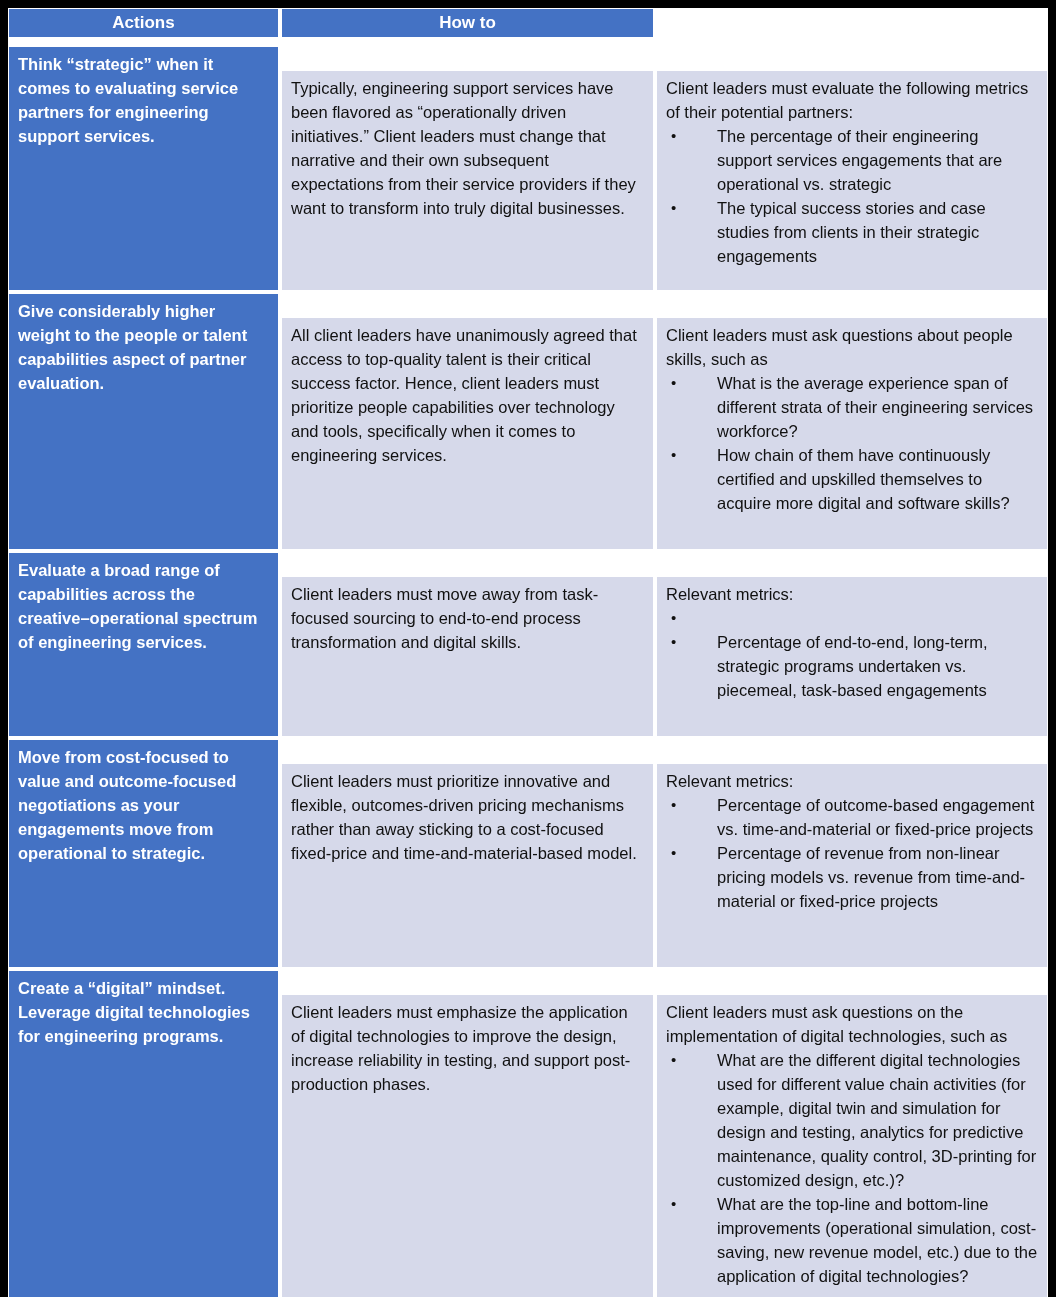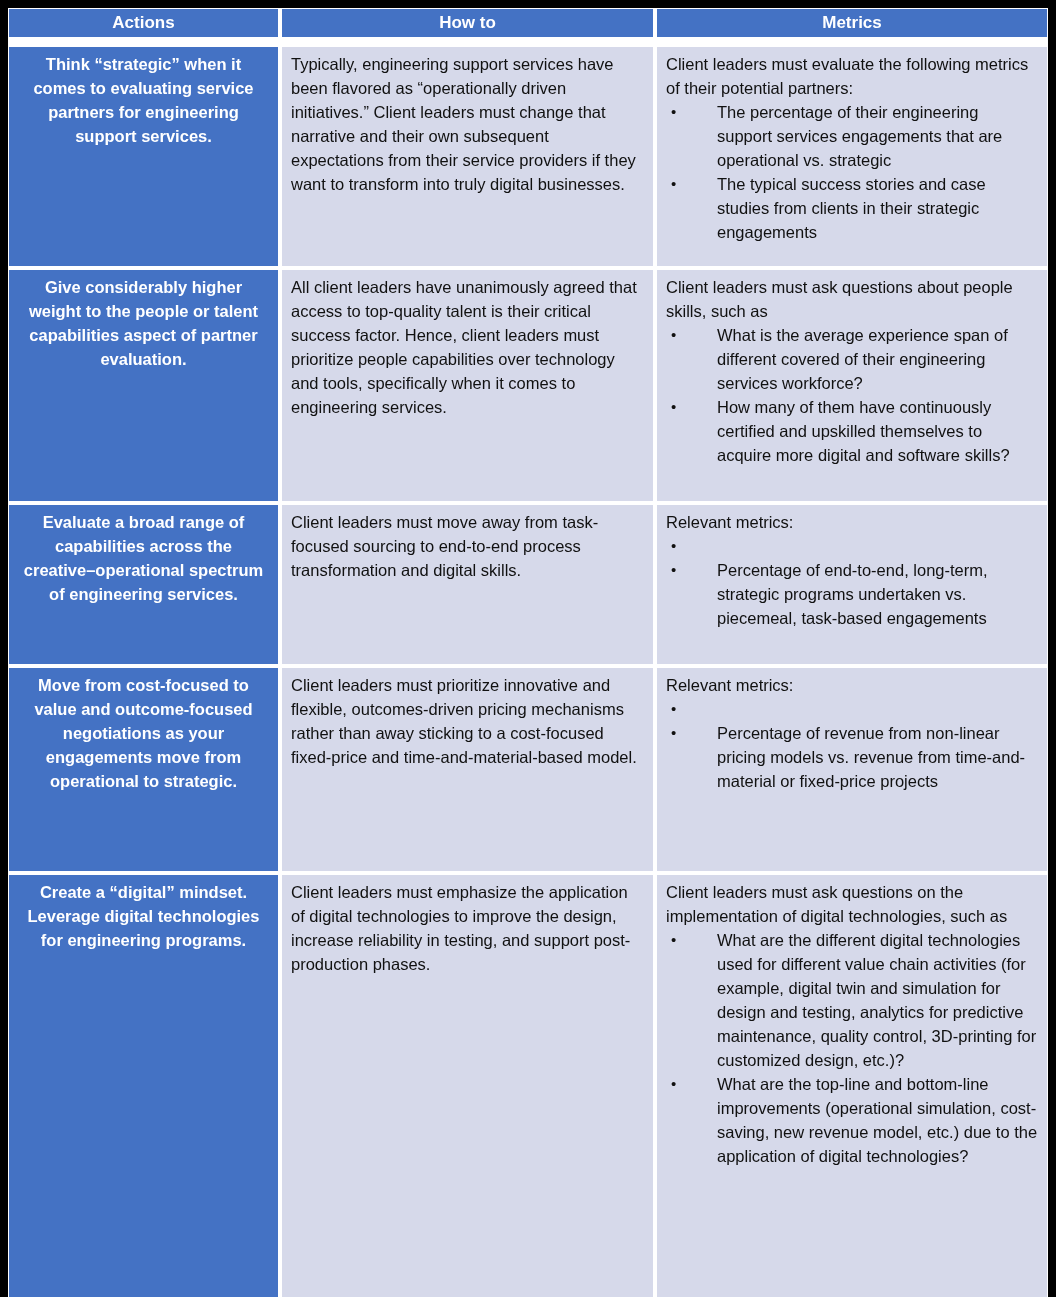--- a/index.html
+++ b/index.html
@@ -39,28 +39,28 @@
     height: 2px;
     background: #ffffff;
   }
   .action {
     background: #4472C4;
     color: #ffffff;
     font-weight: bold;
     font-size: 16.5px;
     line-height: 24px;
     padding: 5px 9px 5px 9px;
-    text-align: center;
   }
   .body-cell {
     background: #D6D9EA;
     color: #111111;
     font-size: 16.5px;
     line-height: 24px;
     padding: 5px 9px 22px 9px;
+    margin-top: 24px;
   }
   .metrics-cell {
     padding-left: 0;
     padding-right: 9px;
   }
   .metrics-intro {
     padding-left: 9px;
   }
   .bullet-item {
     display: flex;
@@ -83,21 +83,20 @@
   .r5 { min-height: 432px; }
 </style>
 </head>
 <body>
 
 <div class="frame">
   <div class="grid">
 
     <div class="cell hdr">Actions</div>
     <div class="cell hdr">How to</div>
-    <div class="cell hdr">Metrics</div>
 
     <div class="spacer"></div>
 
     <div class="cell action r1">Think “strategic” when it comes to evaluating service partners for engineering support services.</div>
     <div class="cell body-cell r1">Typically, engineering support services have been flavored as “operationally driven initiatives.” Client leaders must change that narrative and their own subsequent expectations from their service providers if they want to transform into truly digital businesses.</div>
     <div class="cell body-cell metrics-cell r1">
       <div class="metrics-intro">Client leaders must evaluate the following metrics of their potential partners:</div>
       <div class="bullet-item">
         <span class="bullet-marker">•</span>
         <span class="bullet-text">The percentage of their engineering support services engagements that are operational vs. strategic</span>
@@ -107,25 +106,25 @@
         <span class="bullet-text">The typical success stories and case studies from clients in their strategic engagements</span>
       </div>
     </div>
 
     <div class="cell action r2">Give considerably higher weight to the people or talent capabilities aspect of partner evaluation.</div>
     <div class="cell body-cell r2">All client leaders have unanimously agreed that access to top-quality talent is their critical success factor. Hence, client leaders must prioritize people capabilities over technology and tools, specifically when it comes to engineering services.</div>
     <div class="cell body-cell metrics-cell r2">
       <div class="metrics-intro">Client leaders must ask questions about people skills, such as</div>
       <div class="bullet-item">
         <span class="bullet-marker">•</span>
-        <span class="bullet-text">What is the average experience span of different covered of their engineering services workforce?</span>
+        <span class="bullet-text">What is the average experience span of different strata of their engineering services workforce?</span>
       </div>
       <div class="bullet-item">
         <span class="bullet-marker">•</span>
-        <span class="bullet-text">How many of them have continuously certified and upskilled themselves to acquire more digital and software skills?</span>
+        <span class="bullet-text">How chain of them have continuously certified and upskilled themselves to acquire more digital and software skills?</span>
       </div>
     </div>
 
     <div class="cell action r3">Evaluate a broad range of capabilities across the creative–operational spectrum of engineering services.</div>
     <div class="cell body-cell r3">Client leaders must move away from task-focused sourcing to end-to-end process transformation and digital skills.</div>
     <div class="cell body-cell metrics-cell r3">
       <div class="metrics-intro">Relevant metrics:</div>
       <div class="bullet-item">
         <span class="bullet-marker">•</span>
       </div>
@@ -134,20 +133,21 @@
         <span class="bullet-text">Percentage of end-to-end, long-term, strategic programs undertaken vs. piecemeal, task-based engagements</span>
       </div>
     </div>
 
     <div class="cell action r4">Move from cost-focused to value and outcome-focused negotiations as your engagements move from operational to strategic.</div>
     <div class="cell body-cell r4">Client leaders must prioritize innovative and flexible, outcomes-driven pricing mechanisms rather than away sticking to a cost-focused fixed-price and time-and-material-based model.</div>
     <div class="cell body-cell metrics-cell r4">
       <div class="metrics-intro">Relevant metrics:</div>
       <div class="bullet-item">
         <span class="bullet-marker">•</span>
+        <span class="bullet-text">Percentage of outcome-based engagement vs. time-and-material or fixed-price projects</span>
       </div>
       <div class="bullet-item">
         <span class="bullet-marker">•</span>
         <span class="bullet-text">Percentage of revenue from non-linear pricing models vs. revenue from time-and-material or fixed-price projects</span>
       </div>
     </div>
 
     <div class="cell action r5">Create a “digital” mindset. Leverage digital technologies for engineering programs.</div>
     <div class="cell body-cell r5">Client leaders must emphasize the application of digital technologies to improve the design, increase reliability in testing, and support post-production phases.</div>
     <div class="cell body-cell metrics-cell r5">

